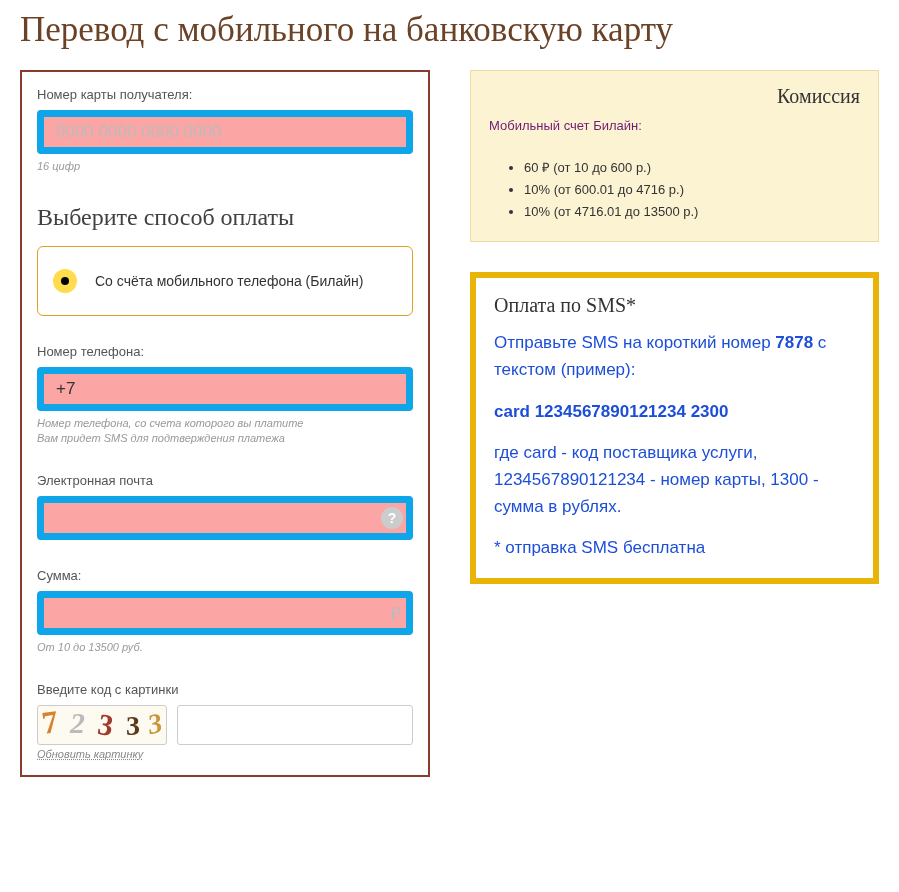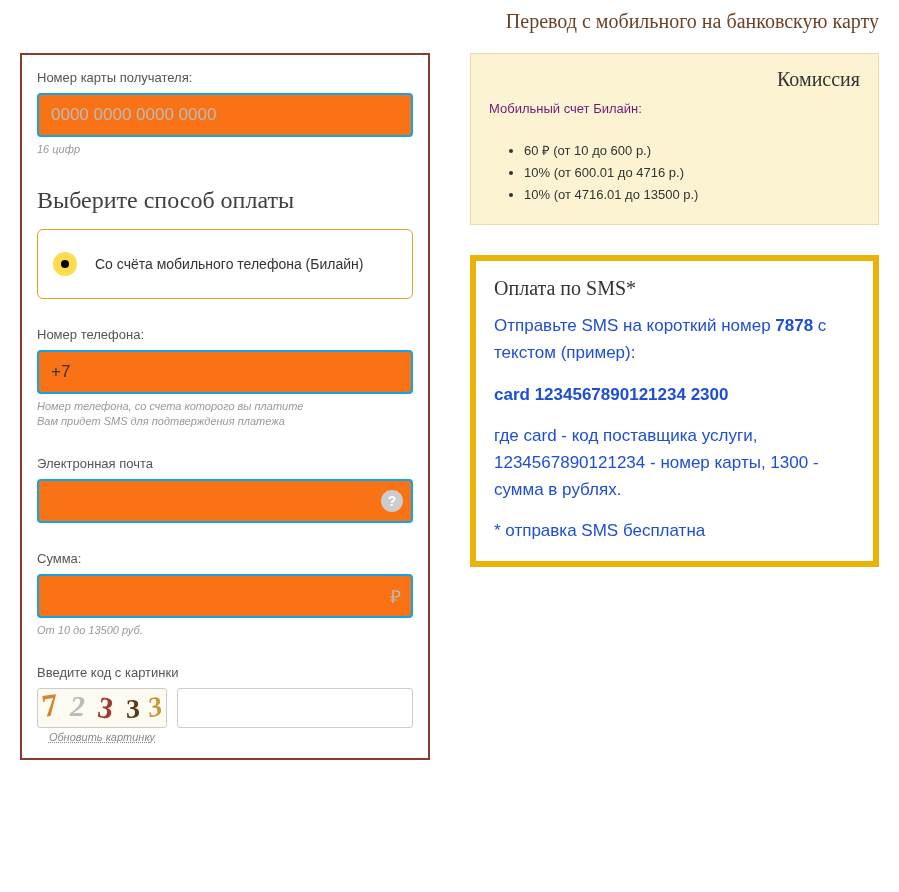--- a/index.html
+++ b/index.html
@@ -4,51 +4,50 @@
 <style>
   * { box-sizing: border-box; margin: 0; padding: 0; }
   body {
     font-family: Georgia, 'Times New Roman', serif;
     background: #fff;
     color: #333;
     width: 899px;
     padding: 10px 20px 20px 20px;
   }
   h1 {
-    font-size: 20px;
+    font-size: 35px;
     font-weight: normal;
     color: #6b4226;
     margin-bottom: 20px;
     font-family: Georgia, serif;
-    text-align: right;
   }
   .layout { display: flex; gap: 40px; align-items: flex-start; }
   .form-col {
     border: 2px solid #8b3a2e;
     padding: 15px;
     width: 410px;
     flex-shrink: 0;
   }
   .side-col { flex: 1; }
   .label {
     font-size: 13px;
     color: #555;
     margin-bottom: 8px;
     display: block;
     font-family: Arial, sans-serif;
   }
   .text-input {
     width: 100%;
     height: 44px;
-    border: 2px solid #0ea5e9;
+    border: 7px solid #0ea5e9;
     border-radius: 4px;
     padding: 0 12px;
     font-size: 17px;
     color: #333;
-    background: #f97316;
+    background: #fca5a5;
     font-family: Arial, sans-serif;
   }
   .text-input::placeholder { color: #bbb; }
   .hint {
     font-size: 11px;
     color: #999;
     font-style: italic;
     margin-top: 5px;
     font-family: Arial, sans-serif;
     line-height: 1.3;
@@ -139,21 +138,20 @@
     font-family: Arial, sans-serif;
   }
   .captcha-refresh {
     font-size: 11px;
     color: #888;
     font-style: italic;
     margin-top: 3px;
     text-decoration: underline dotted;
     cursor: pointer;
     font-family: Arial, sans-serif;
-    text-align: center;
   }
 
   .commission-box {
     background: #fcf3d3;
     border: 1px solid #e9dca8;
     padding: 14px 18px 18px 18px;
     margin-bottom: 30px;
   }
   .commission-box h2 {
     font-size: 20px;

